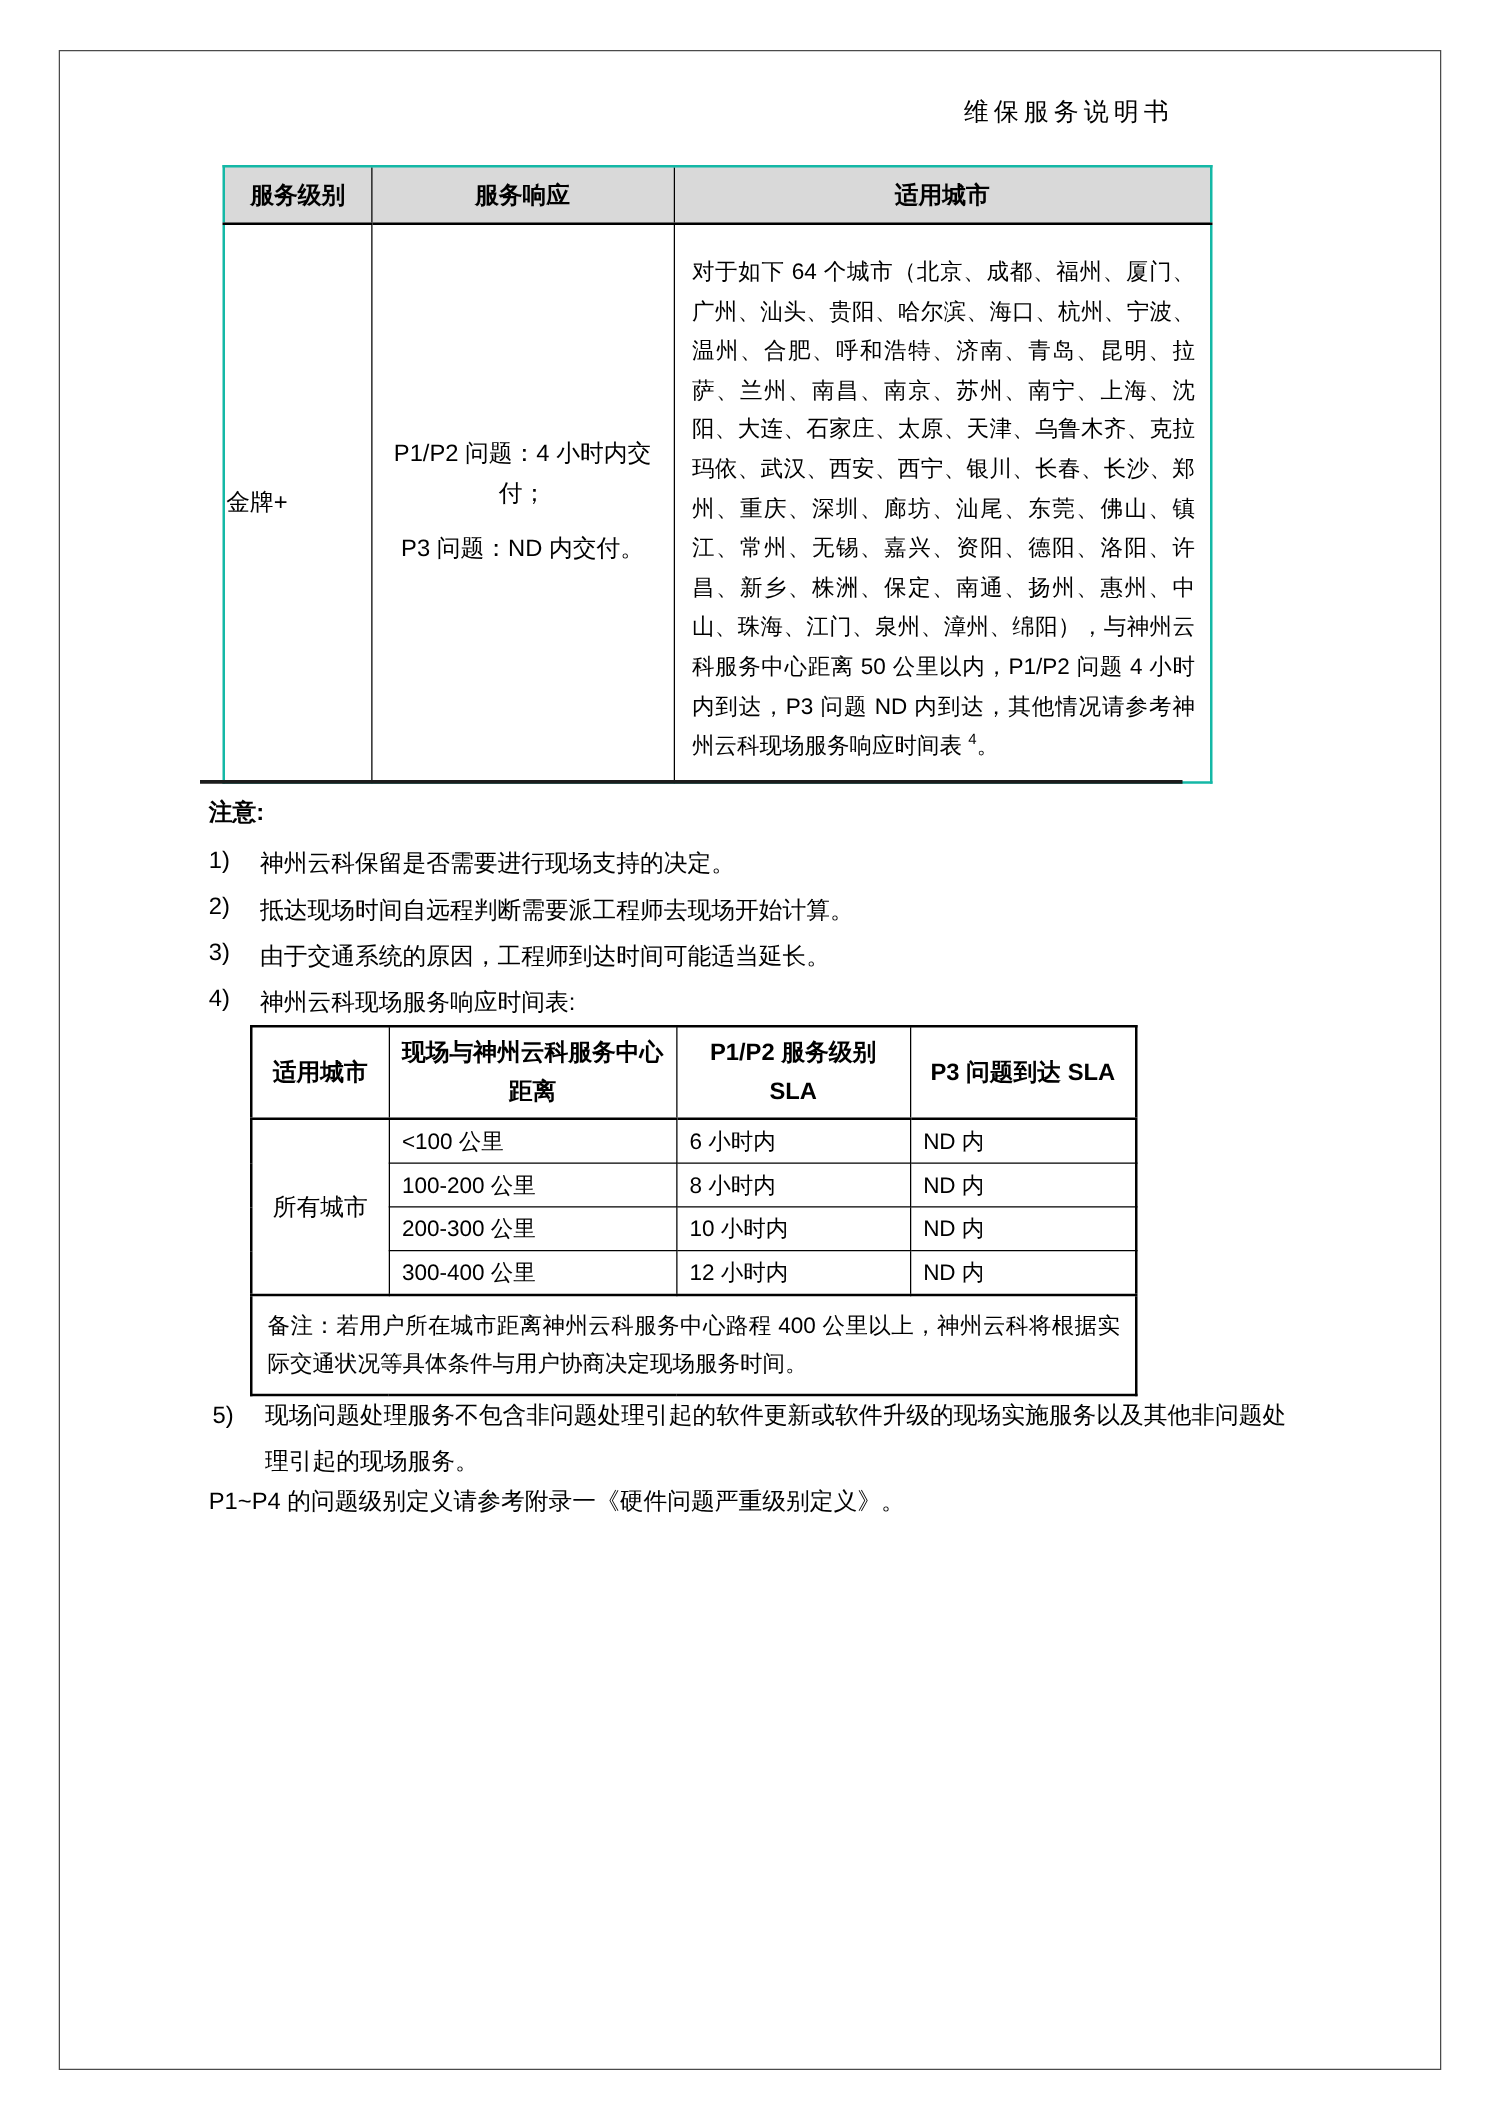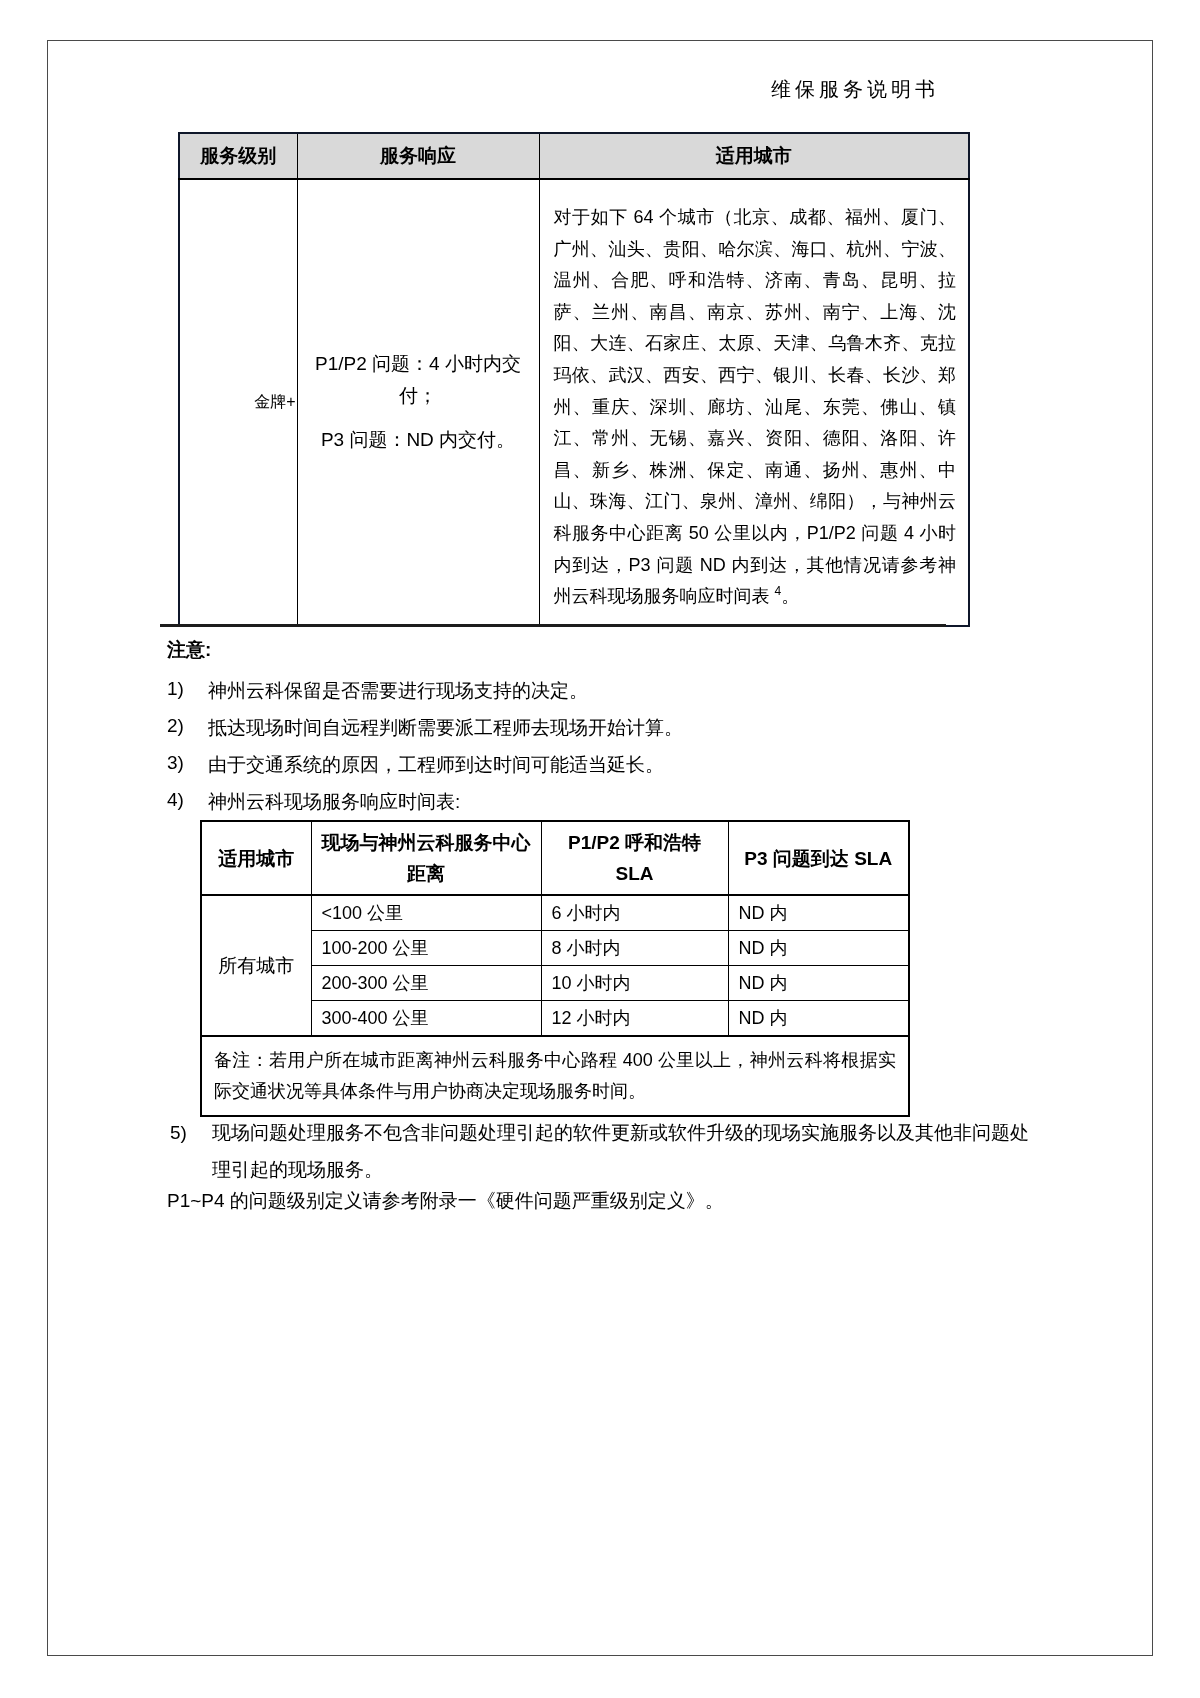--- a/index.html
+++ b/index.html
@@ -16,26 +16,26 @@
     position:absolute; top:76px; right:245px;
     font-family:"Liberation Serif", serif; font-size:20px; letter-spacing:4px;
   }
 
   
   .table1 {
     position:absolute; left:178px; top:132px; width:790px;
     border-collapse:collapse; table-layout:fixed;
   }
   .table1 th, .table1 td { border:1px solid #000; }
-  .table1 { border:2px solid #0f172a; }
+  .table1 { border:2px solid #14b8a6; }
   .table1 th {
     background:#d9d9d9; font-weight:bold; font-size:19px; height:44px;
     text-align:center; border-bottom:2px solid #000; padding:0 4px;
   }
-  .cell-level { text-align:right; vertical-align:middle; font-size:16px; }
+  .cell-level { text-align:left; vertical-align:middle; font-size:19px; }
   .cell-response {
     text-align:center; vertical-align:middle; font-size:19px; line-height:32px;
     padding:0 14px;
   }
   .cell-response .resp-p2 { margin-top:12px; }
   .cell-cities {
     vertical-align:top; padding:22px 12px 12px 14px; font-size:18px;
     line-height:31.6px; text-align:justify;
   }
   .cell-cities sup { font-size:12px; line-height:0; }
@@ -147,21 +147,21 @@
     <colgroup>
       <col style="width:110px">
         <col style="width:230px">
         <col style="width:187px">
         <col style="width:181px">
     </colgroup>
     <tbody>
         <tr>
       <th class="h1">适用城市</th>
       <th class="h2">现场与神州云科服务中心距离</th>
-      <th class="h3">P1/P2 呼和浩特 SLA</th>
+      <th class="h3">P1/P2 服务级别 SLA</th>
       <th class="h4">P3 问题到达 SLA</th>
     </tr>
     <tr>
       <td class="city-scope" rowspan="4">所有城市</td>
       <td>&lt;100 公里</td>
       <td>6 小时内</td>
       <td>ND 内</td>
     </tr>
     <tr>
       <td>100-200 公里</td>

